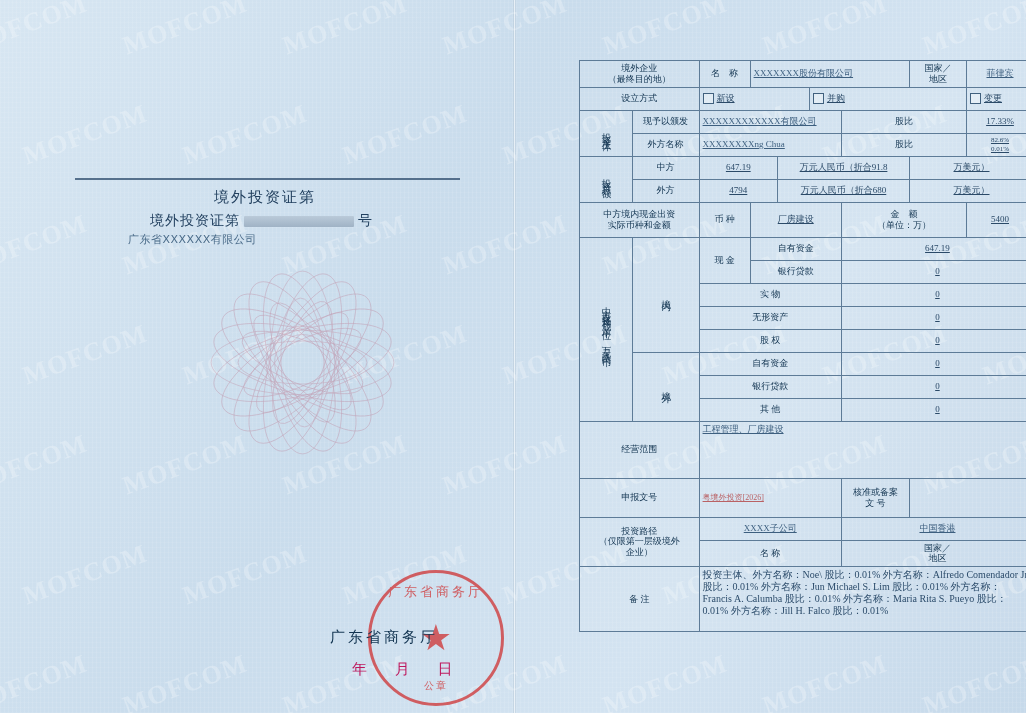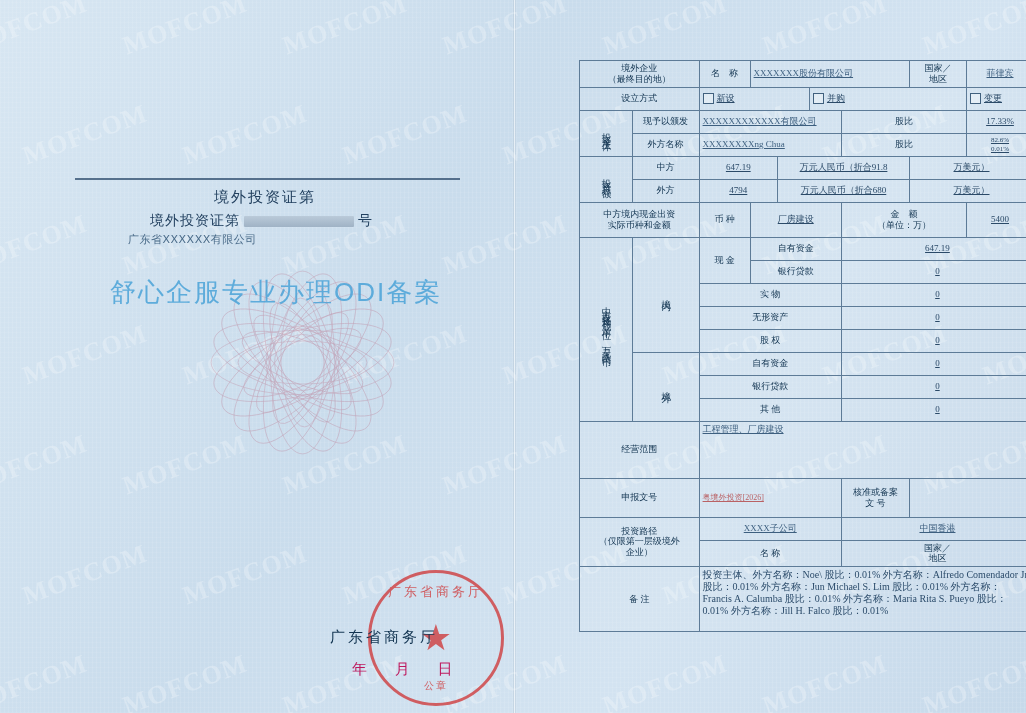--- a/index.html
+++ b/index.html
@@ -250,21 +250,20 @@
       <ellipse cx="100" cy="100" rx="60" ry="20" transform="rotate(66 100 100)"></ellipse>
       <ellipse cx="100" cy="100" rx="60" ry="20" transform="rotate(88 100 100)"></ellipse>
       <ellipse cx="100" cy="100" rx="60" ry="20" transform="rotate(110 100 100)"></ellipse>
       <ellipse cx="100" cy="100" rx="60" ry="20" transform="rotate(132 100 100)"></ellipse>
       <ellipse cx="100" cy="100" rx="60" ry="20" transform="rotate(154 100 100)"></ellipse>
       <circle cx="100" cy="100" r="34"></circle>
       <circle cx="100" cy="100" r="26"></circle>
     </g>
   </svg>
 
-  <div class="ad-watermark">舒心企服专业办理ODI备案</div>
 
   <div class="body-text">
   </div>
 
   <div class="seal">
     <div class="txt-top">广东省商务厅</div>
     <div class="star">★</div>
     <div class="txt-bot">公章</div>
   </div>
 

